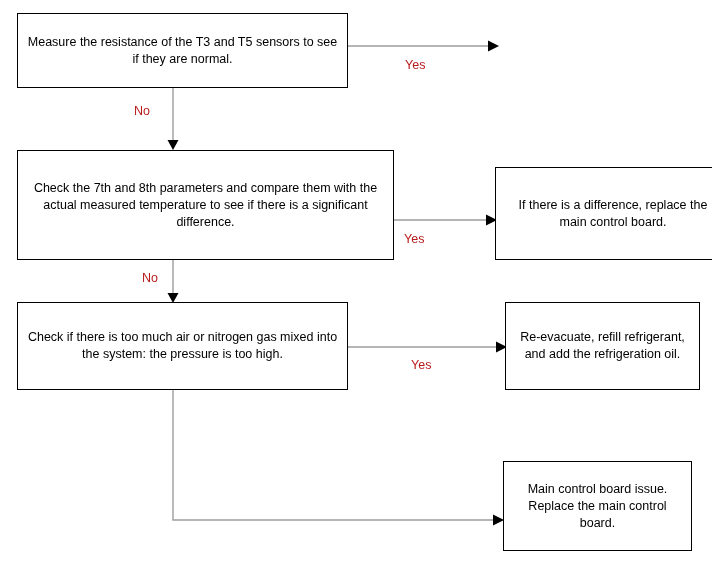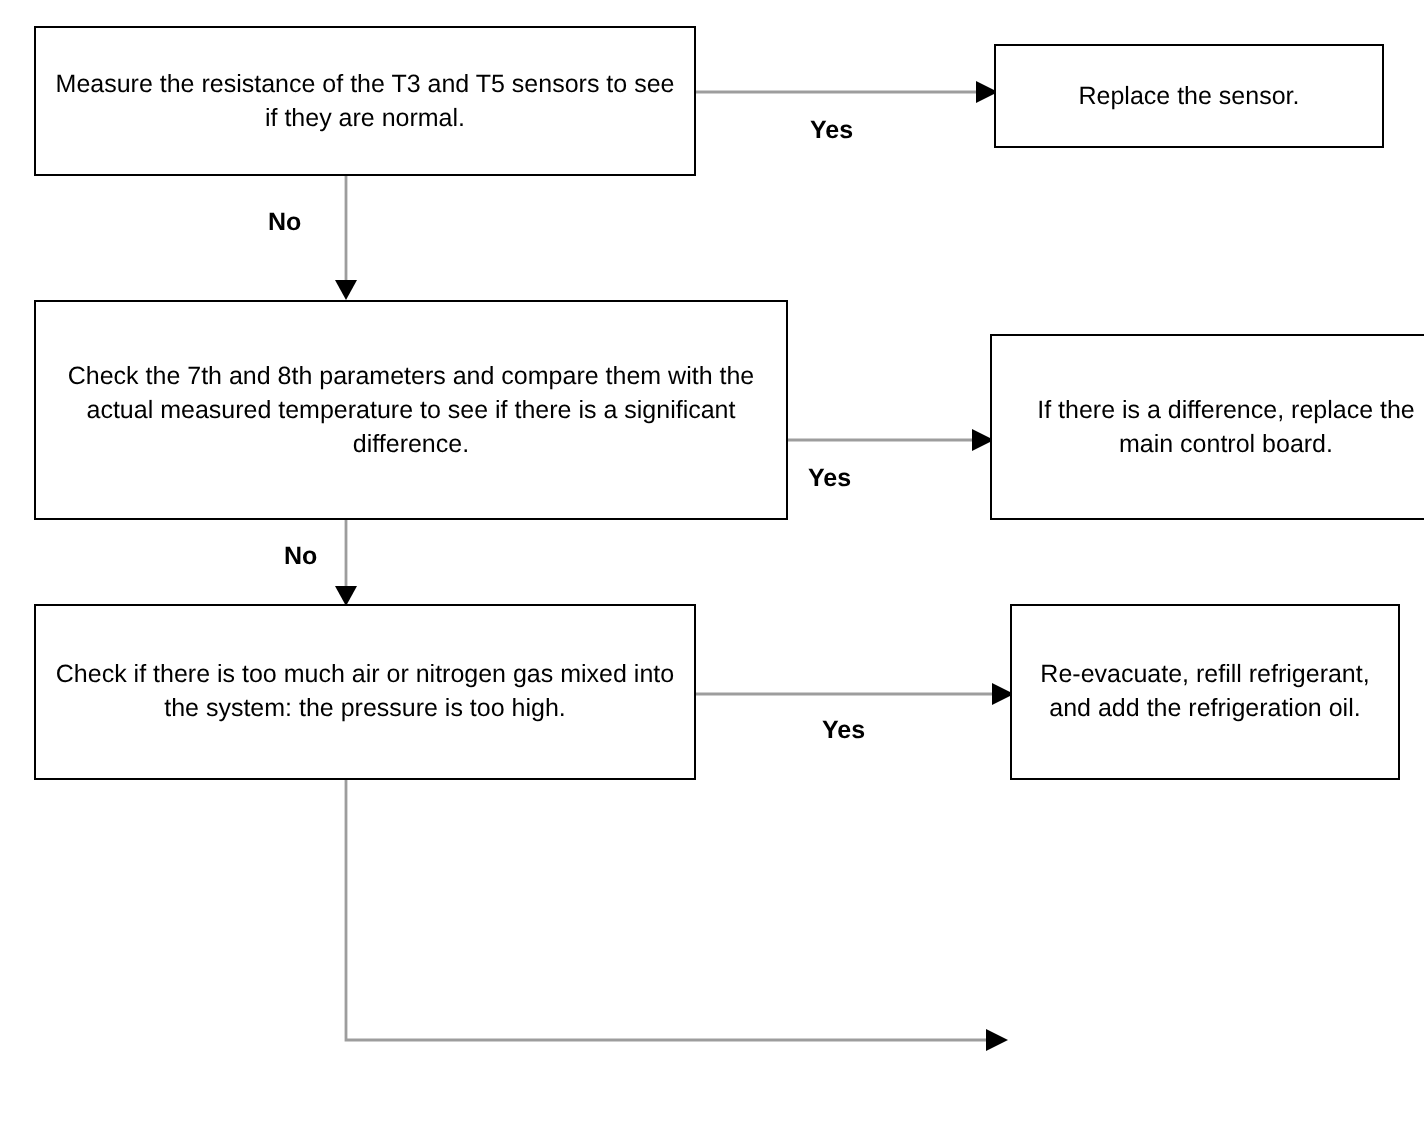--- a/index.html
+++ b/index.html
@@ -28,25 +28,24 @@
     font-size: 12.5px;
     line-height: 17px;
     padding: 0 8px;
   }
   .node span {
     display: block;
     width: 100%;
   }
   .edge-label {
     position: absolute;
-    color: #000000;
+    color: #b91c1c;
     font-size: 12.5px;
     line-height: 14px;
     white-space: nowrap;
-    font-weight: bold;
   }
   .conn {
     position: absolute;
     overflow: visible;
   }
   .conn line, .conn polyline {
     fill: none;
     stroke: #9d9d9d;
     stroke-width: 1.4px;
   }
@@ -87,40 +86,40 @@
 
   <svg class="conn" style="left:166px; top:390px; width:340px; height:140px;" viewBox="0 0 340 140">
     <polyline points="7,0 7,130 327,130"></polyline>
     <polygon points="327,124.5 338,130 327,135.5"></polygon>
   </svg>
 
   <div class="node" style="left:17px; top:13px; width:331px; height:75px;">
     <span>Measure the resistance of the T3 and T5 sensors to see if they are normal.</span>
   </div>
 
-  <div class="node" style="left:497px; top:22px; width:195px; height:52px;">
-    <span>Replace the sensor.</span>
-  </div>
 
   <div class="node" style="left:17px; top:150px; width:377px; height:110px;">
     <span>Check the 7th and 8th parameters and compare them with the actual measured temperature to see if there is a significant difference.</span>
   </div>
 
   <div class="node" style="left:495px; top:167px; width:236px; height:93px;">
     <span>If there is a difference, replace the main control board.</span>
   </div>
 
   <div class="node" style="left:17px; top:302px; width:331px; height:88px;">
     <span>Check if there is too much air or nitrogen gas mixed into the system: the pressure is too high.</span>
   </div>
 
   <div class="node" style="left:505px; top:302px; width:195px; height:88px;">
     <span>Re-evacuate, refill refrigerant, and add the refrigeration oil.</span>
   </div>
 
+  <div class="node" style="left:503px; top:461px; width:189px; height:90px;">
+    <span>Main control board issue. Replace the main control board.</span>
+  </div>
 
   <div class="edge-label" style="left:405px; top:58px;">Yes</div>
 
   <div class="edge-label" style="left:134px; top:104px;">No</div>
 
   <div class="edge-label" style="left:404px; top:232px;">Yes</div>
 
   <div class="edge-label" style="left:142px; top:271px;">No</div>
 
   <div class="edge-label" style="left:411px; top:358px;">Yes</div>

